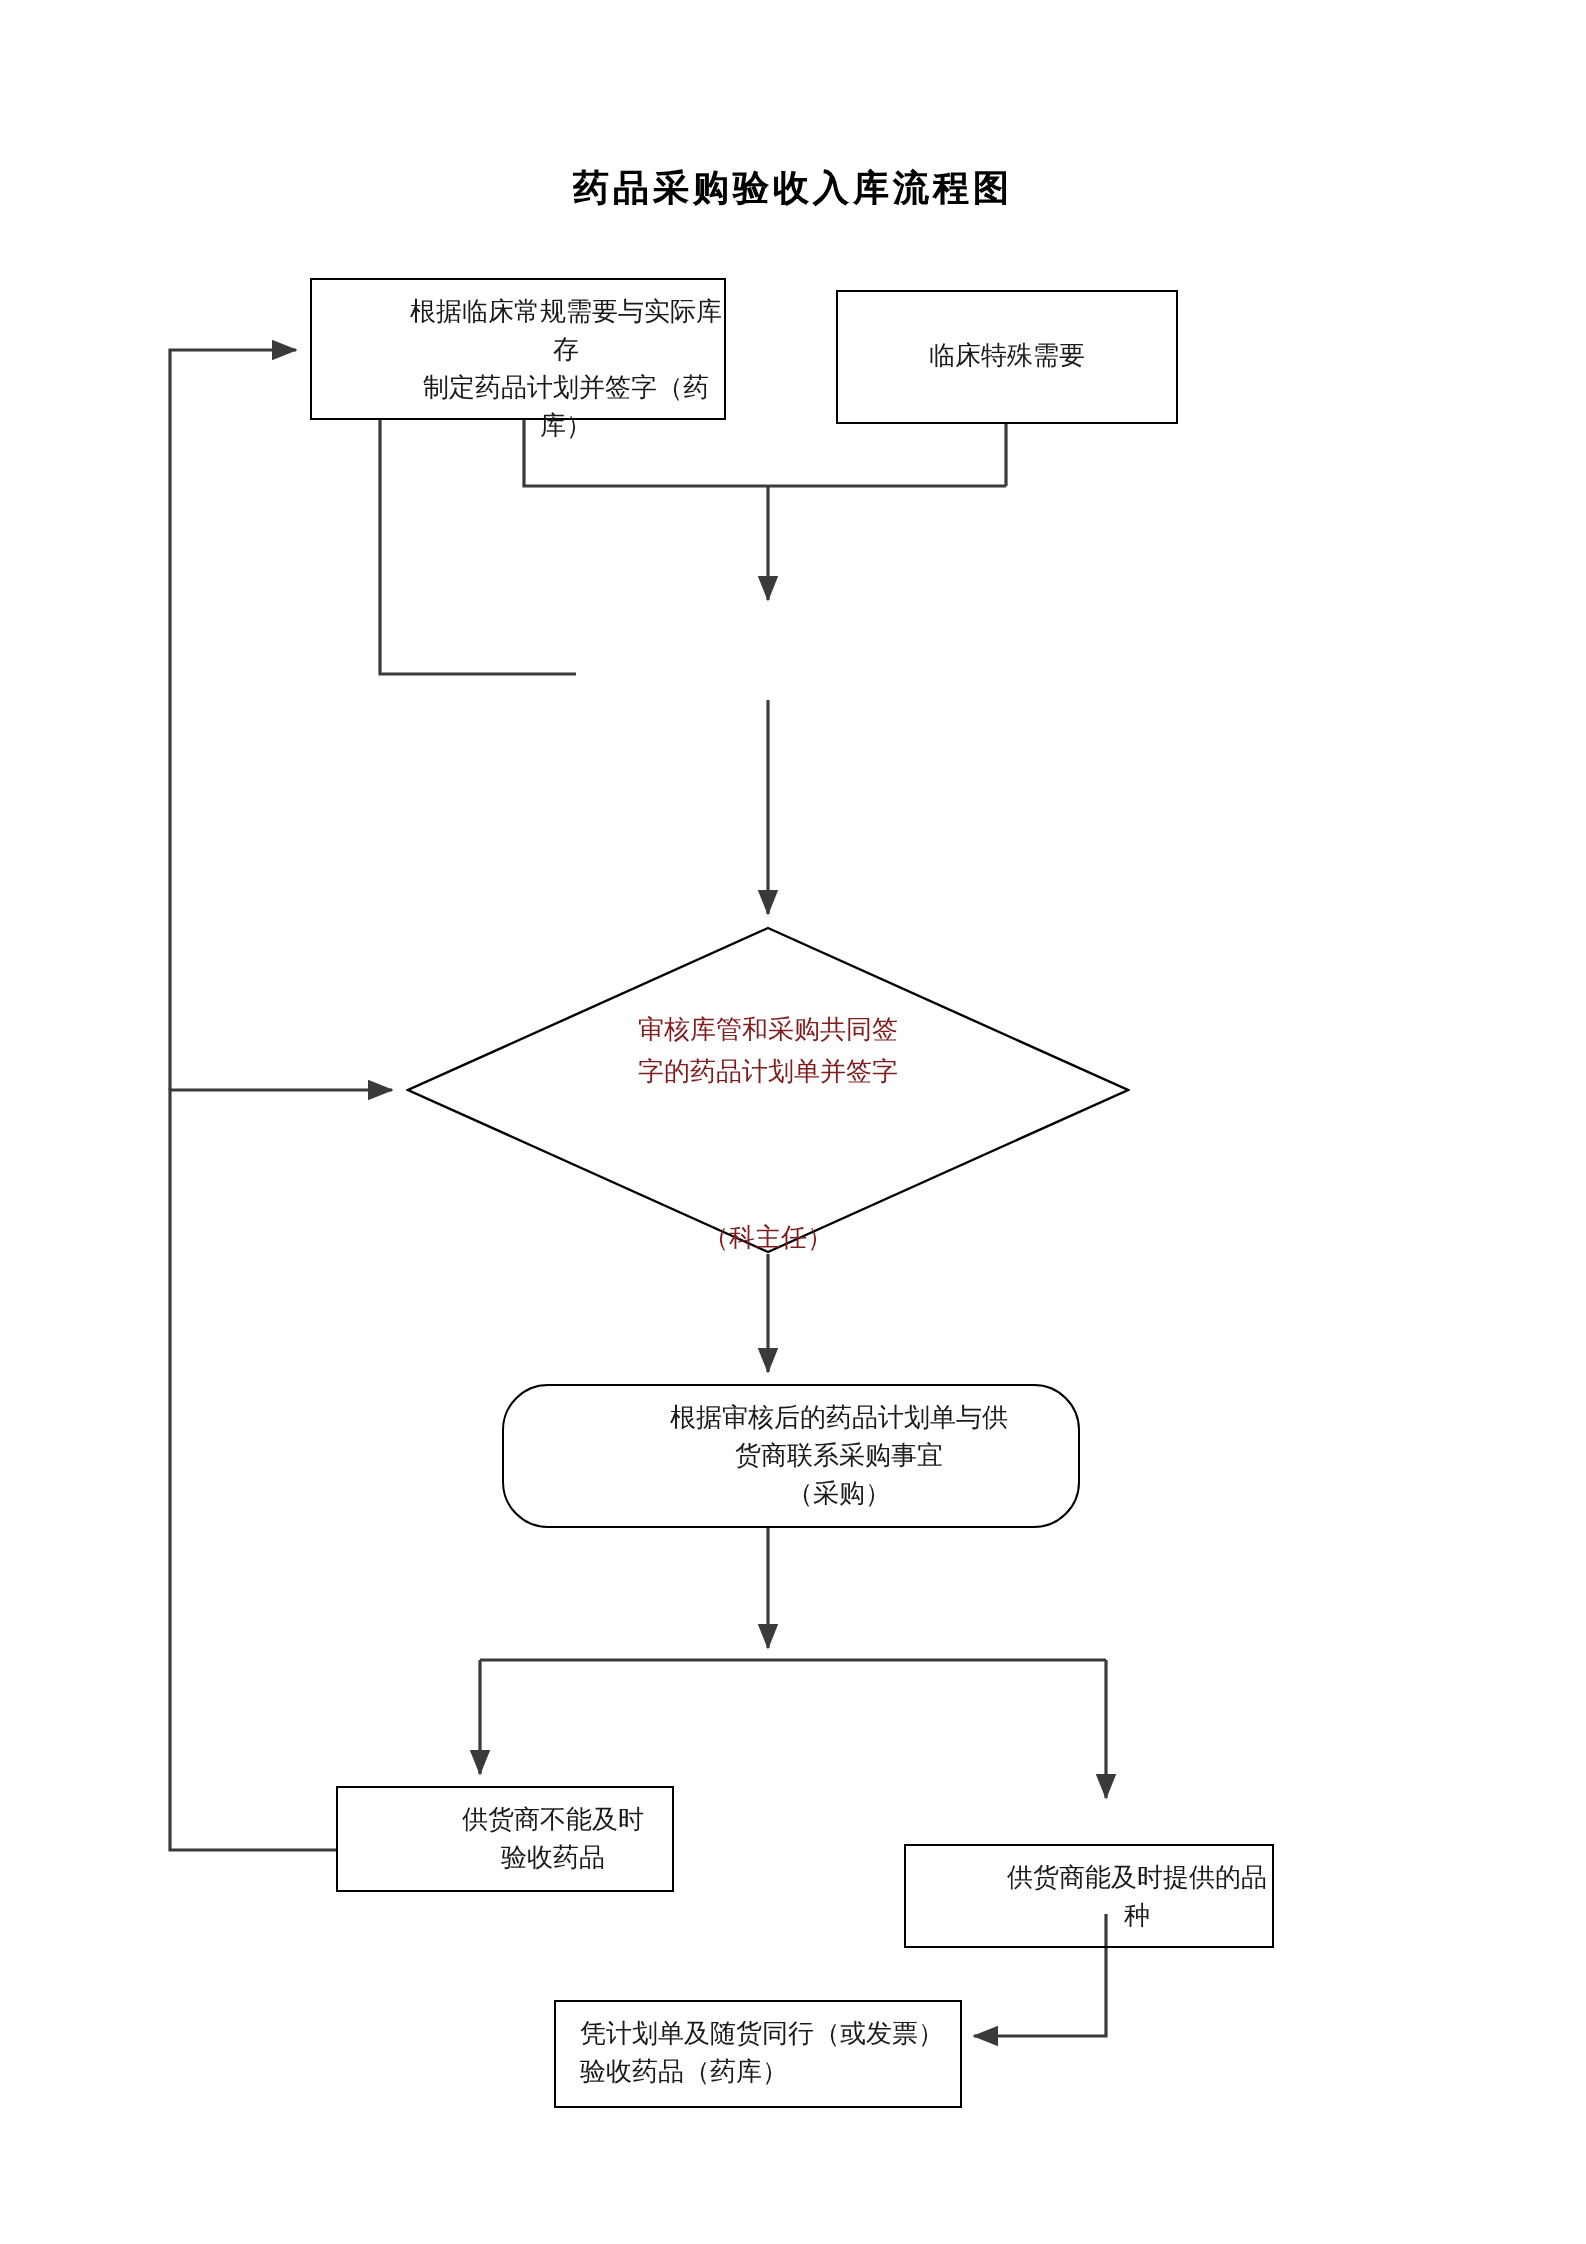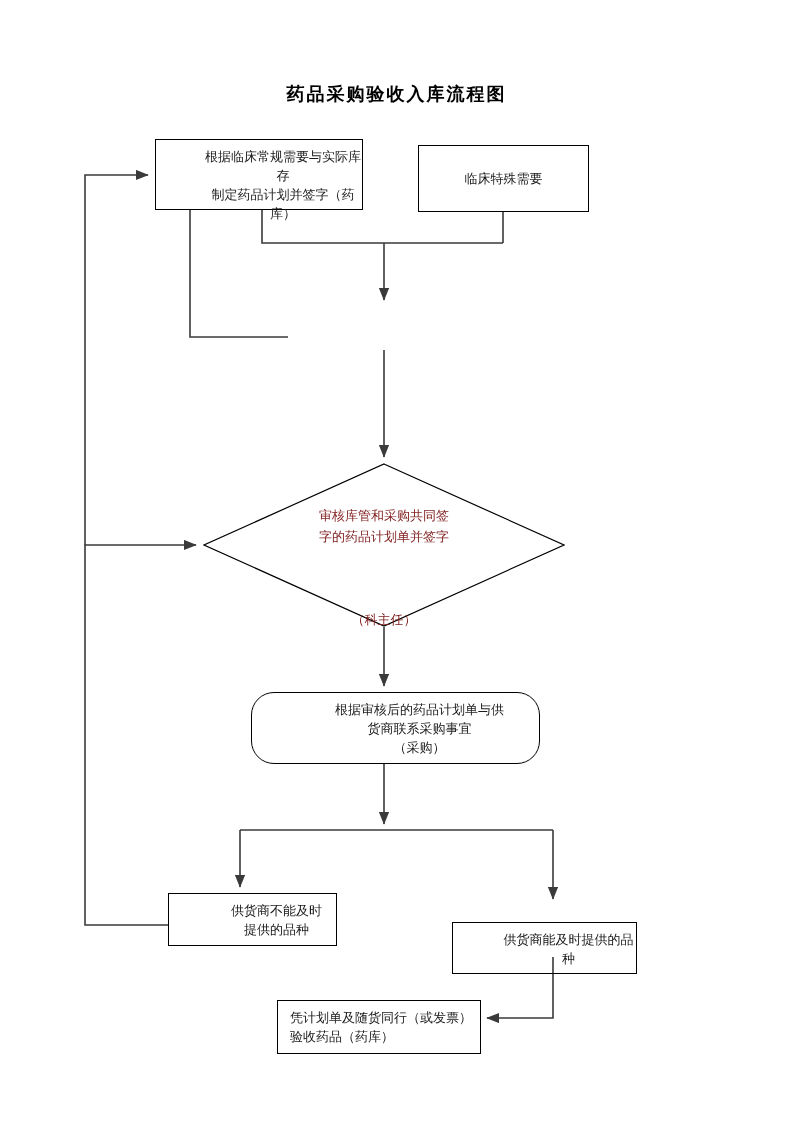--- a/index.html
+++ b/index.html
@@ -102,20 +102,20 @@
   </svg>
   <div class="diamond-text" style="left:203px;top:505px;width:362px;">审核库管和采购共同签
 字的药品计划单并签字</div>
   <div class="diamond-text" style="left:203px;top:570px;width:362px;margin-top:39px;">（科主任）</div>
 
   <div class="node boxnode pad-top" style="left:251px;top:692px;width:289px;height:72px;border-radius:23px;">根据审核后的药品计划单与供
 货商联系采购事宜
 （采购）</div>
 
   <div class="node boxnode pad-top" style="left:168px;top:893px;width:169px;height:53px;">供货商不能及时
-提供的品种</div>
+验收药品</div>
 
   <div class="node boxnode pad-top" style="left:452px;top:922px;width:185px;height:52px;">供货商能及时提供的品种</div>
 
   <div class="node boxnode pad-top" style="left:277px;top:1000px;width:204px;height:54px;text-align:left;padding-left:12px;">凭计划单及随货同行（或发票）
 验收药品（药库）</div>
 
 </div>
 
 </body></html>

